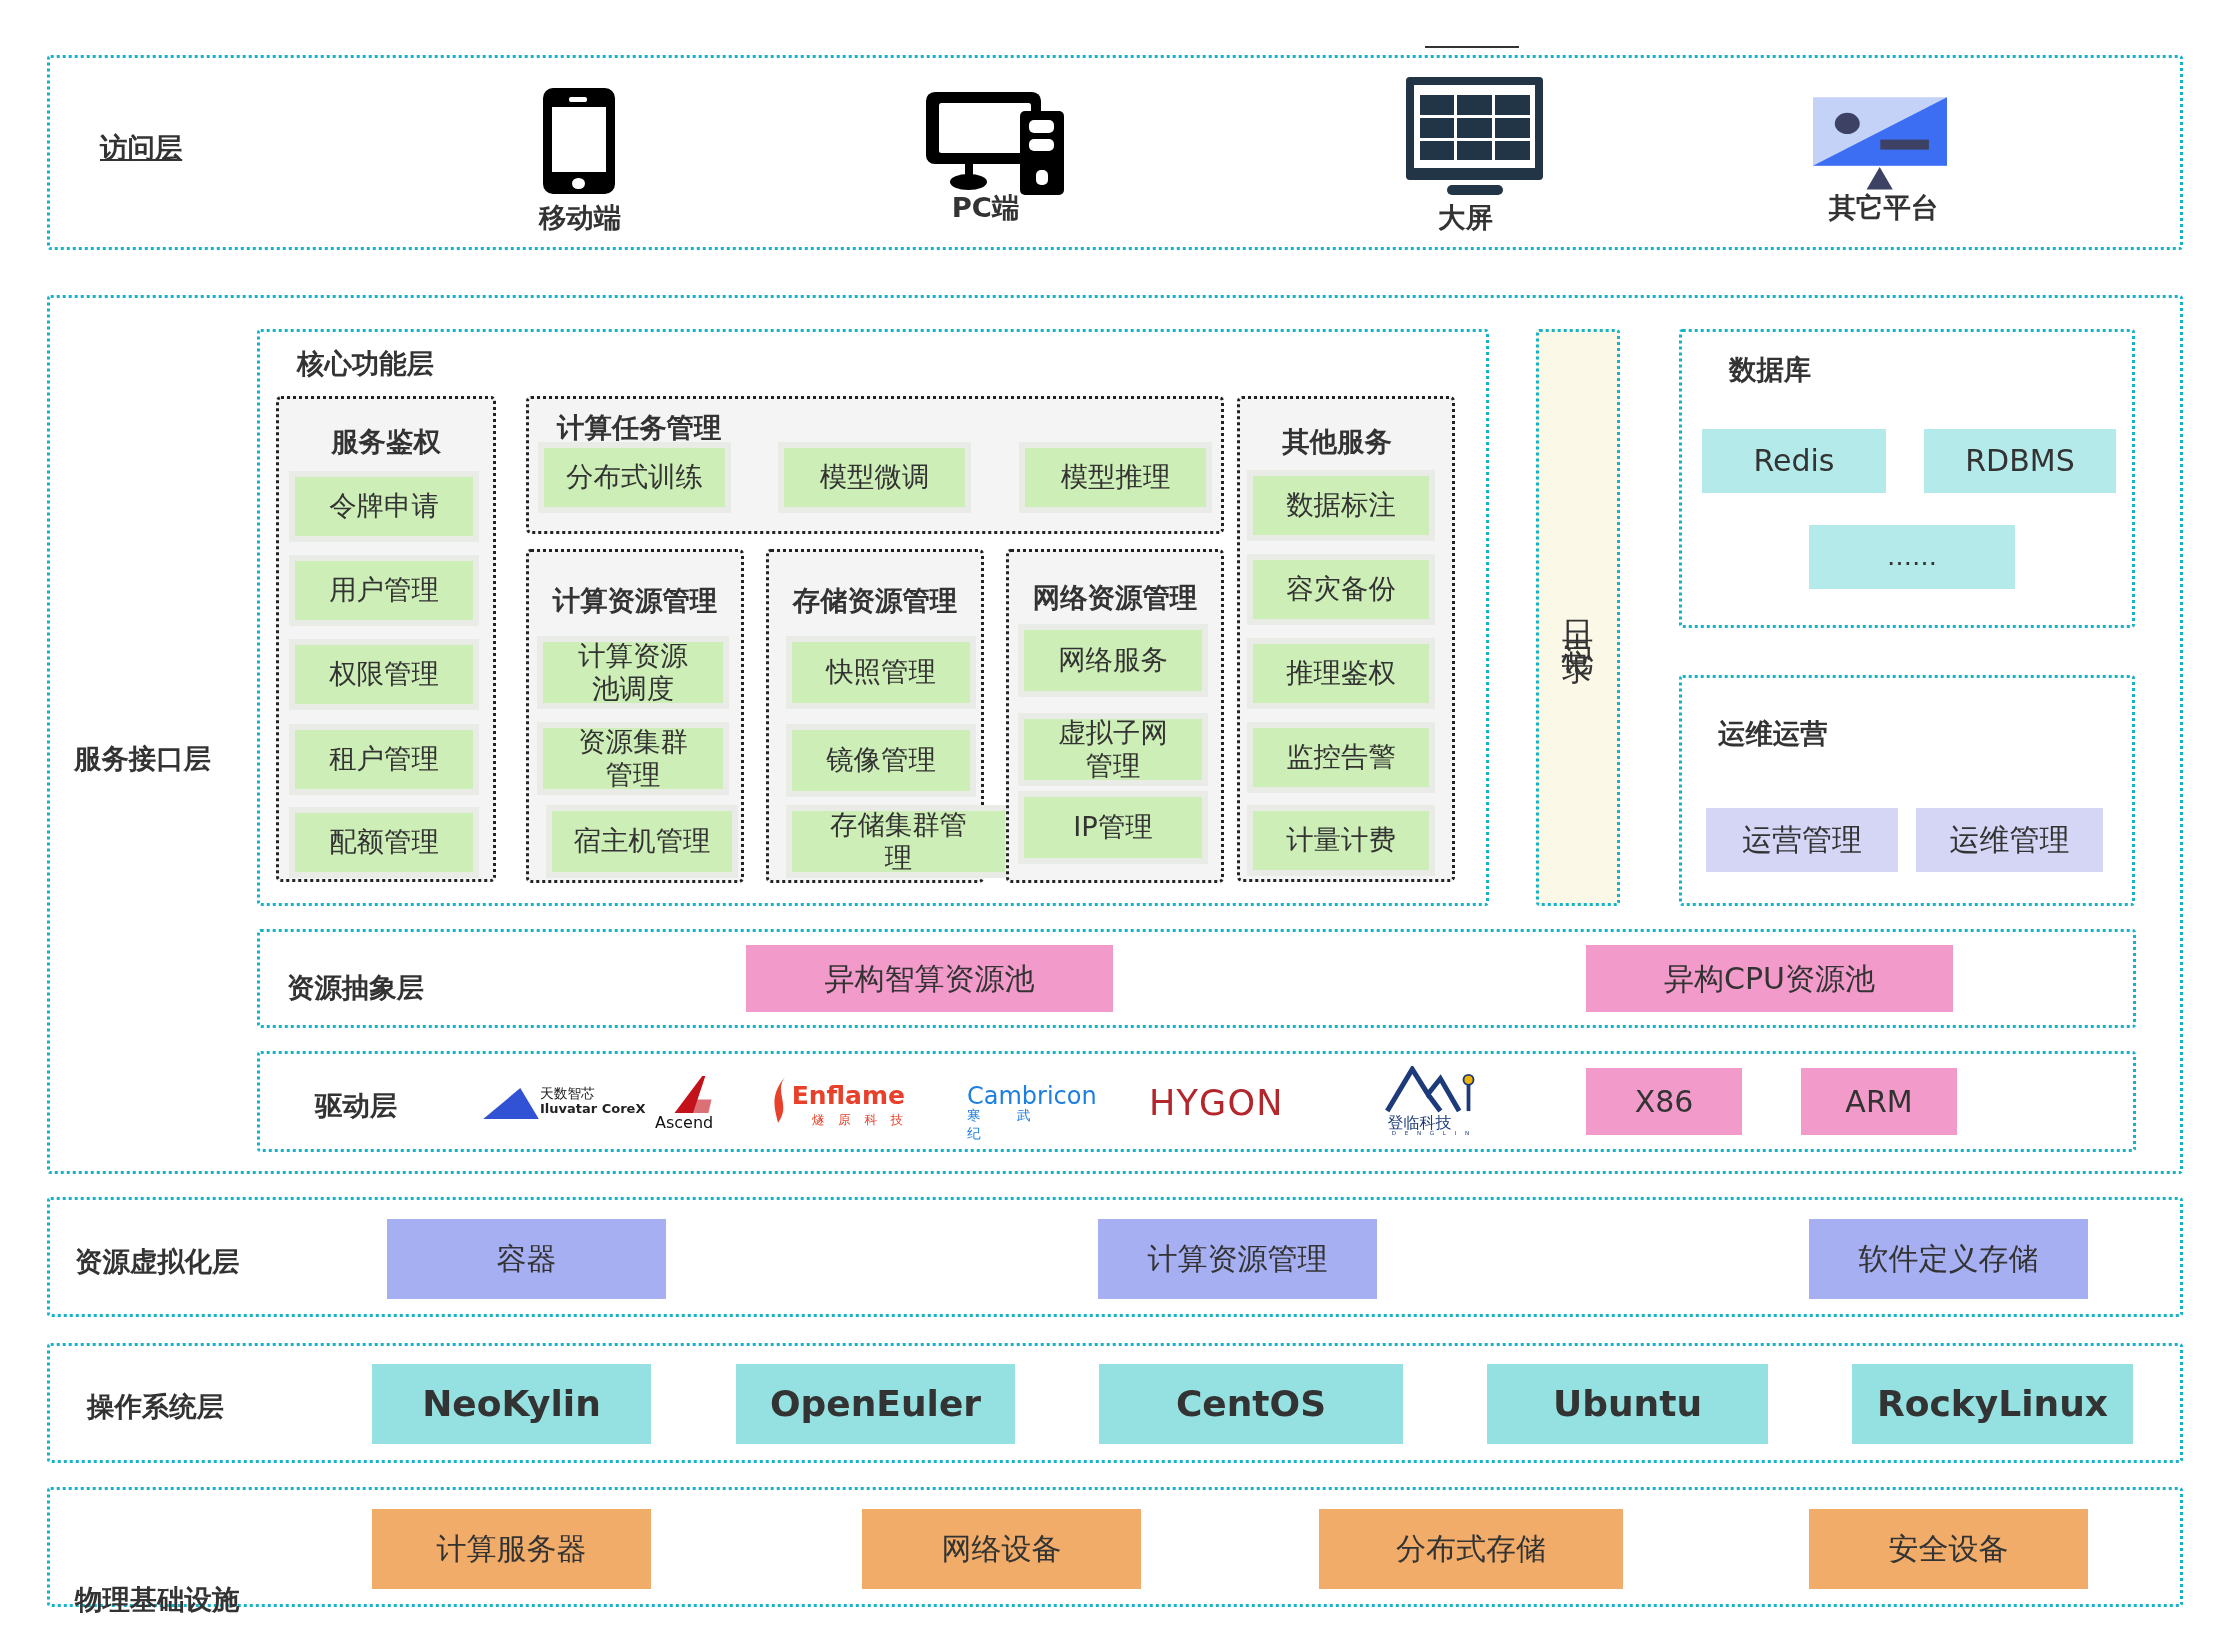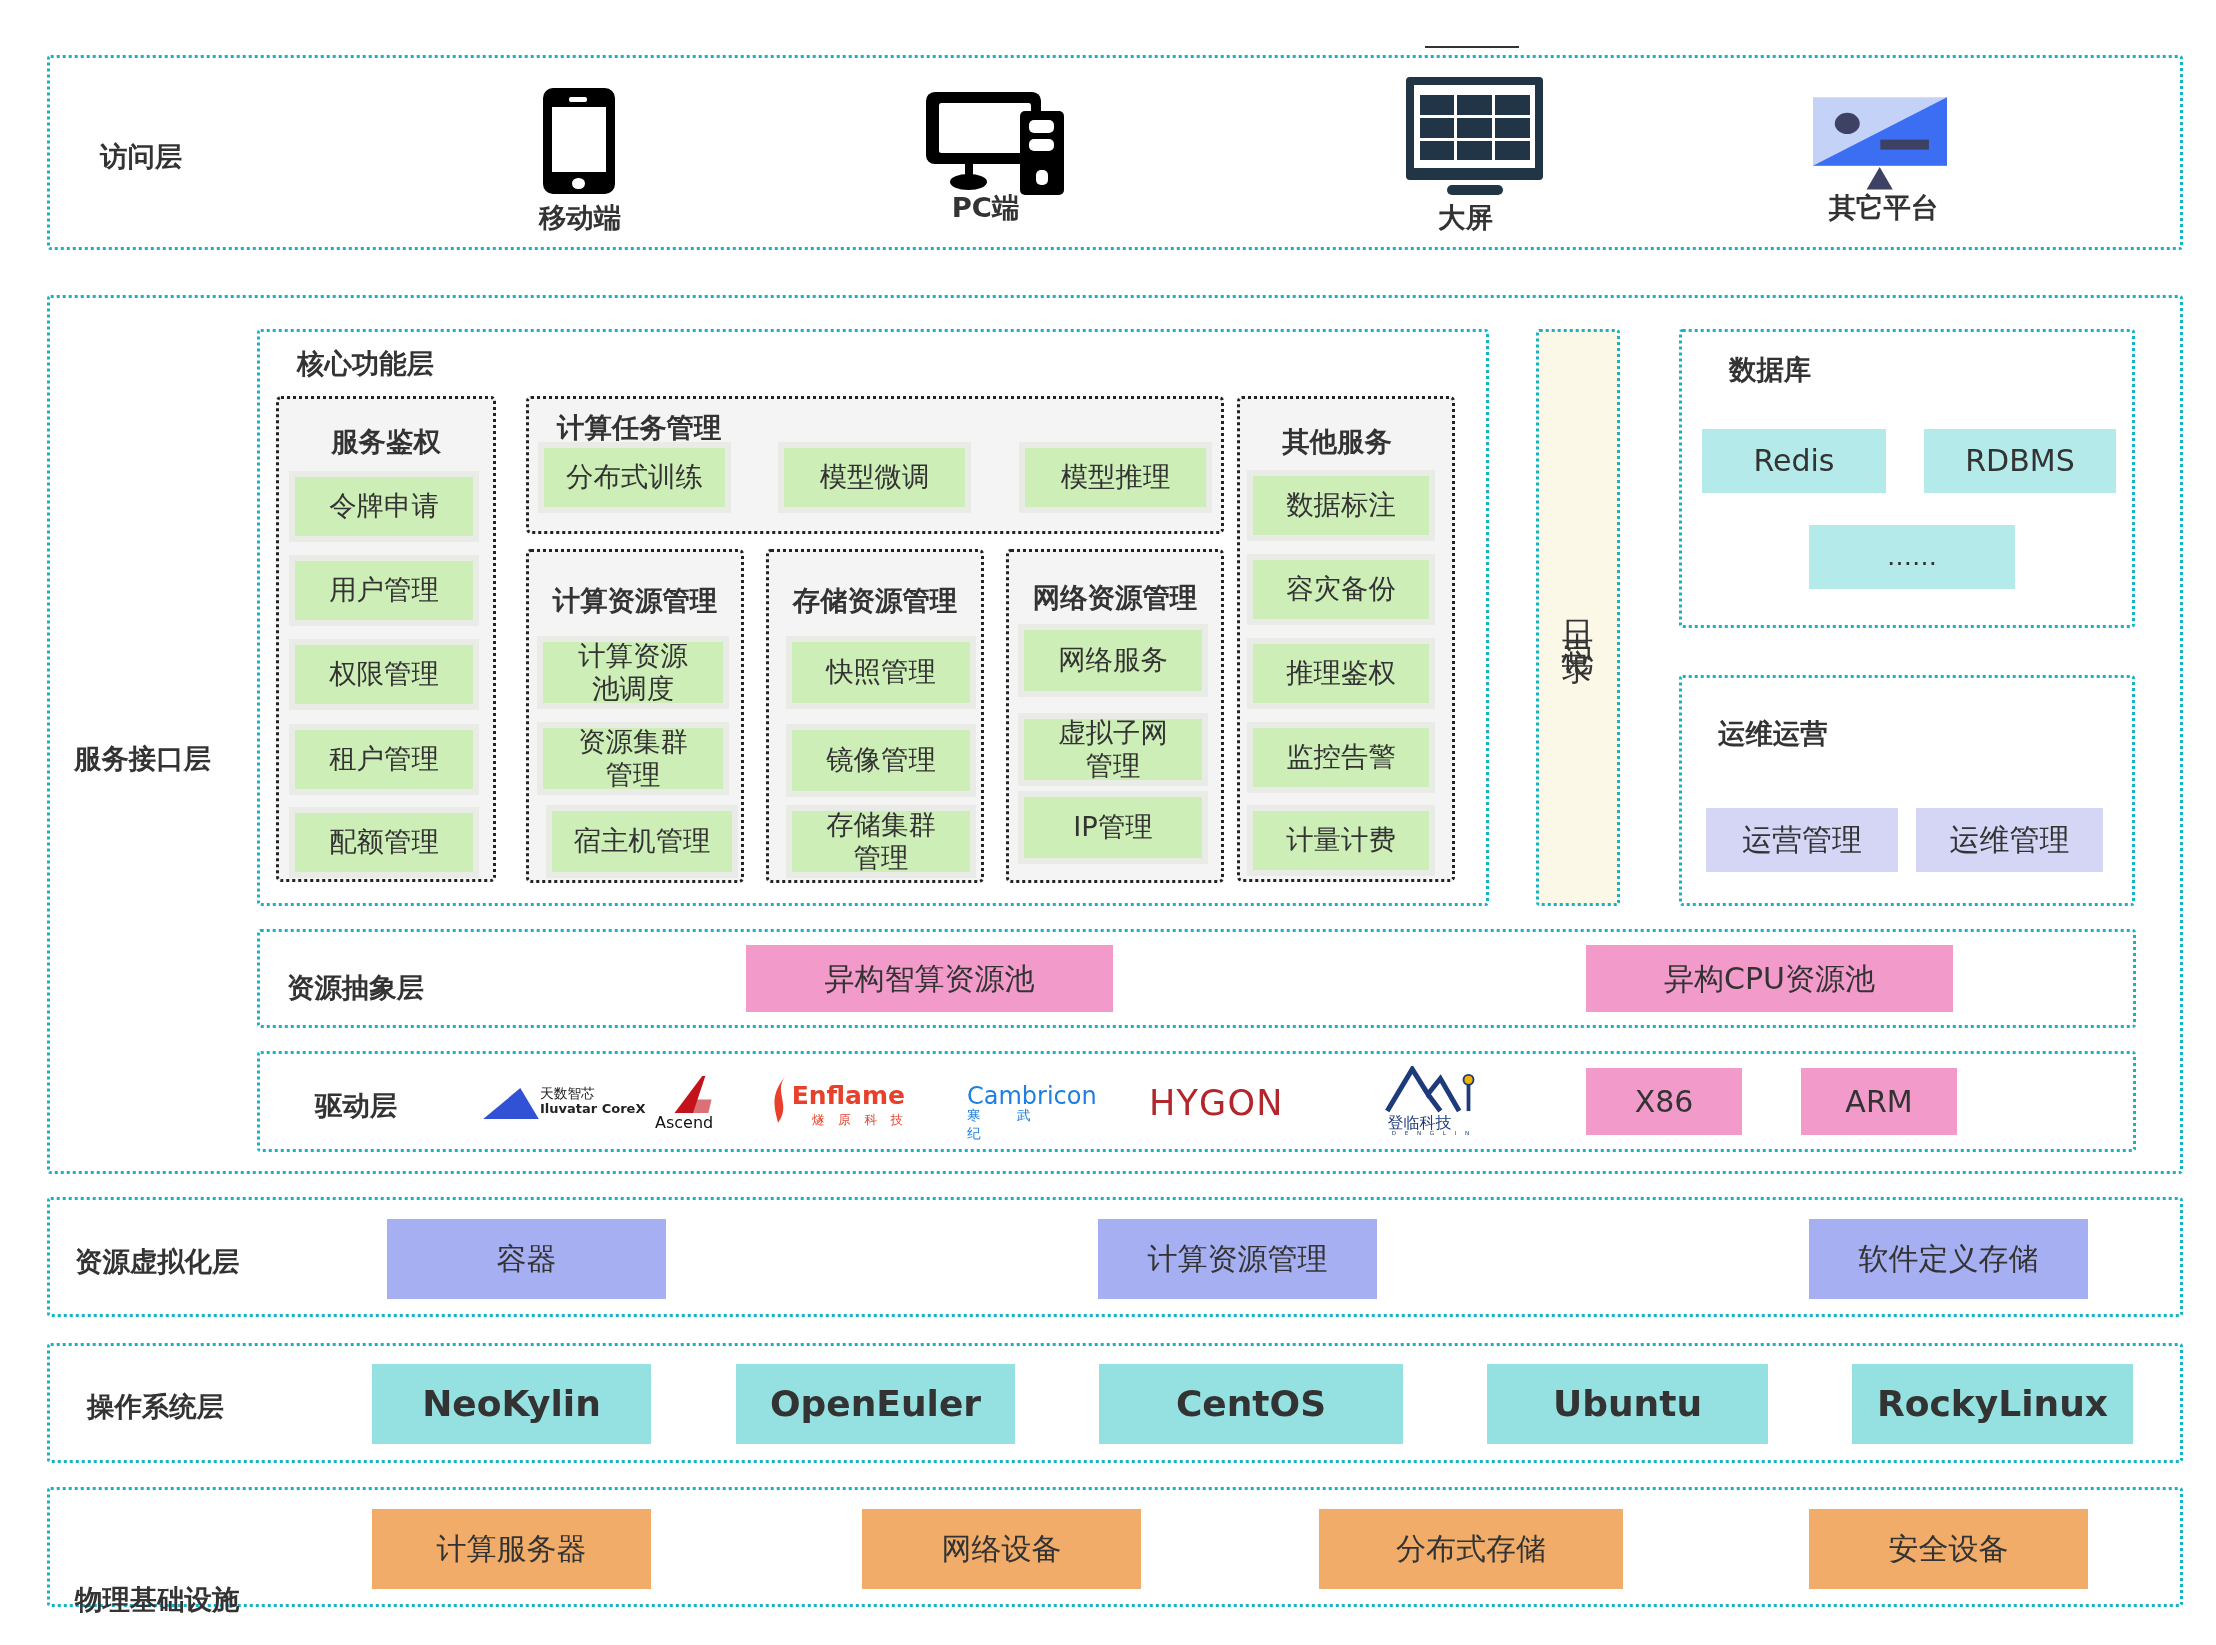--- a/index.html
+++ b/index.html
@@ -16,21 +16,21 @@
   .blue{background:#a6aff2;font-size:30px;}
   .os{background:#95e0e0;font-size:36px;font-weight:bold;}
   .org{background:#f0ac68;font-size:30px;}
   .icon-cap{font-size:27.4px;font-weight:bold;color:#333;text-align:center;}
 </style>
 </head>
 <body>
 
 <div class="abs" style="left:1425px;top:46px;width:94px;height:1.9px;background:#333;"></div>
 <div class="abs layer" style="left:47px;top:55px;width:2136px;height:195px;">
-  <div class="abs lbl" style="left:50px;top:81px;font-weight:bold;">访问层</div>
+  <div class="abs lbl" style="left:50px;top:72px;font-weight:bold;text-decoration:underline;">访问层</div>
 
   <div class="abs" style="left:493px;top:30px;width:72px;height:106px;background:#000;border-radius:10px;">
     <div class="abs" style="left:26px;top:8.7px;width:17.5px;height:5px;background:#fff;border-radius:1.9px;"></div>
     <div class="abs" style="left:8.7px;top:18.7px;width:54px;height:65px;background:#fff;"></div>
     <div class="abs" style="left:29px;top:90px;width:12.5px;height:11.2px;background:#fff;border-radius:50%;"></div>
   </div>
   <div class="abs icon-cap" style="left:474px;top:142px;width:112px;">移动端</div>
 
   <div class="abs" style="left:876px;top:34px;width:143px;height:103px;">
     <div class="abs" style="left:0;top:0;width:115px;height:72px;background:#000;border-radius:8.7px;">
@@ -101,21 +101,21 @@
 <div class="abs grp" style="left:526px;top:549px;width:218px;height:334px;"></div>
 <div class="abs lbl" style="left:526px;top:583px;width:218px;text-align:center;">计算资源管理</div>
 <div class="abs box g" style="left:543px;top:642px;width:180px;height:61px;padding:0 25px;">计算资源池调度</div>
 <div class="abs box g" style="left:543px;top:728px;width:180px;height:61px;padding:0 25px;">资源集群管理</div>
 <div class="abs box g" style="left:552px;top:811px;width:180px;height:61px;">宿主机管理</div>
 
 <div class="abs grp" style="left:766px;top:549px;width:218px;height:334px;"></div>
 <div class="abs lbl" style="left:766px;top:583px;width:218px;text-align:center;">存储资源管理</div>
 <div class="abs box g" style="left:792px;top:642px;width:178px;height:61px;">快照管理</div>
 <div class="abs box g" style="left:792px;top:730px;width:178px;height:61px;">镜像管理</div>
-<div class="abs box g" style="left:792px;top:811px;width:178px;height:61px;padding:0 25px;">存储集群管理</div>
+<div class="abs box g" style="left:792px;top:811px;width:213px;height:61px;padding:0 25px;">存储集群管理</div>
 
 <div class="abs grp" style="left:1006px;top:549px;width:218px;height:334px;"></div>
 <div class="abs lbl" style="left:1006px;top:580px;width:218px;text-align:center;">网络资源管理</div>
 <div class="abs box g" style="left:1024px;top:630px;width:178px;height:61px;">网络服务</div>
 <div class="abs box g" style="left:1024px;top:719px;width:178px;height:61px;padding:0 22px;">虚拟子网管理</div>
 <div class="abs box g" style="left:1024px;top:797px;width:178px;height:61px;">IP管理</div>
 
 <div class="abs grp" style="left:1237px;top:396px;width:218px;height:486px;"></div>
 <div class="abs lbl" style="left:1237px;top:424px;width:200px;text-align:center;">其他服务</div>
 <div class="abs box g" style="left:1253px;top:476px;width:176px;height:59px;">数据标注</div>

